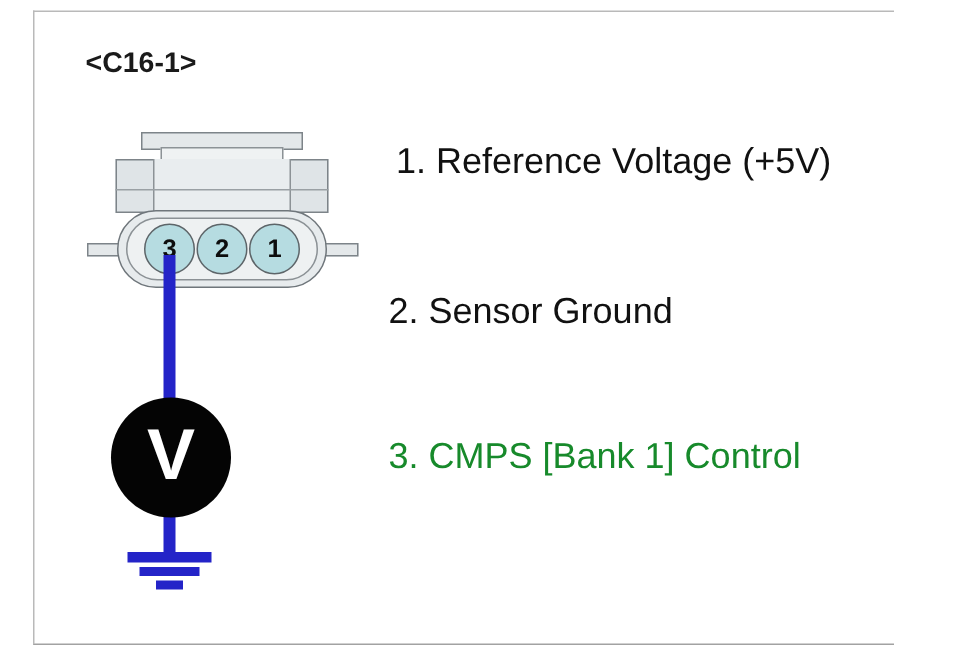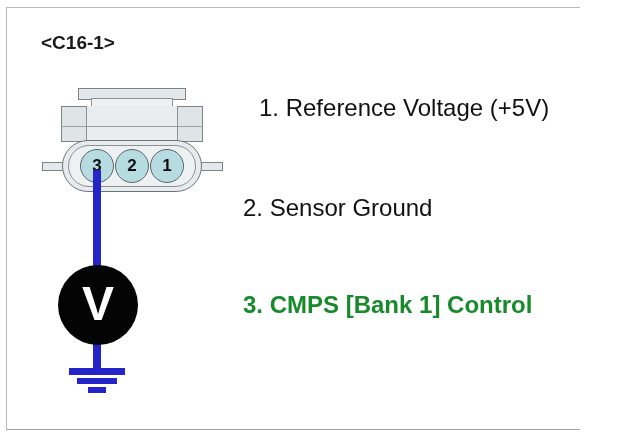--- a/index.html
+++ b/index.html
@@ -9,20 +9,21 @@
   }
   body {
     font-family: "Liberation Sans", sans-serif;
   }
   #canvas {
     position: relative;
     width: 580px;
     height: 438px;
     background: #ffffff;
     overflow: hidden;
+    margin-left: 16px;
   }
   
   .frame {
     position: absolute;
     left: 6px;
     top: 7px;
     width: 630px;
     height: 423px;
     border: 1px solid #b9b9b9;
     border-right-color: #a2a2a2;
@@ -45,26 +46,26 @@
     left: 243px;
     top: 88px;
     width: 390px;
   }
   .pin-line {
     font-size: 24px;
     color: #111111;
     white-space: nowrap;
     line-height: 1;
   }
-  .pin-line.l1 { position: absolute; top: 8px;   left: 16px; }
+  .pin-line.l1 { position: absolute; top: 8px;   left: 5px; }
   .pin-line.l2 { position: absolute; top: 108px; left: 0; text-align: right; }
   .pin-line.l3 {
     position: absolute; top: 205px; left: 0;
     color: #178a2b;
-    font-weight: bold;
+    font-weight: normal;
   }
   
   .connector {
     position: absolute;
     left: 40px;
     top: 84px;
     width: 185px;
     height: 115px;
   }
   

